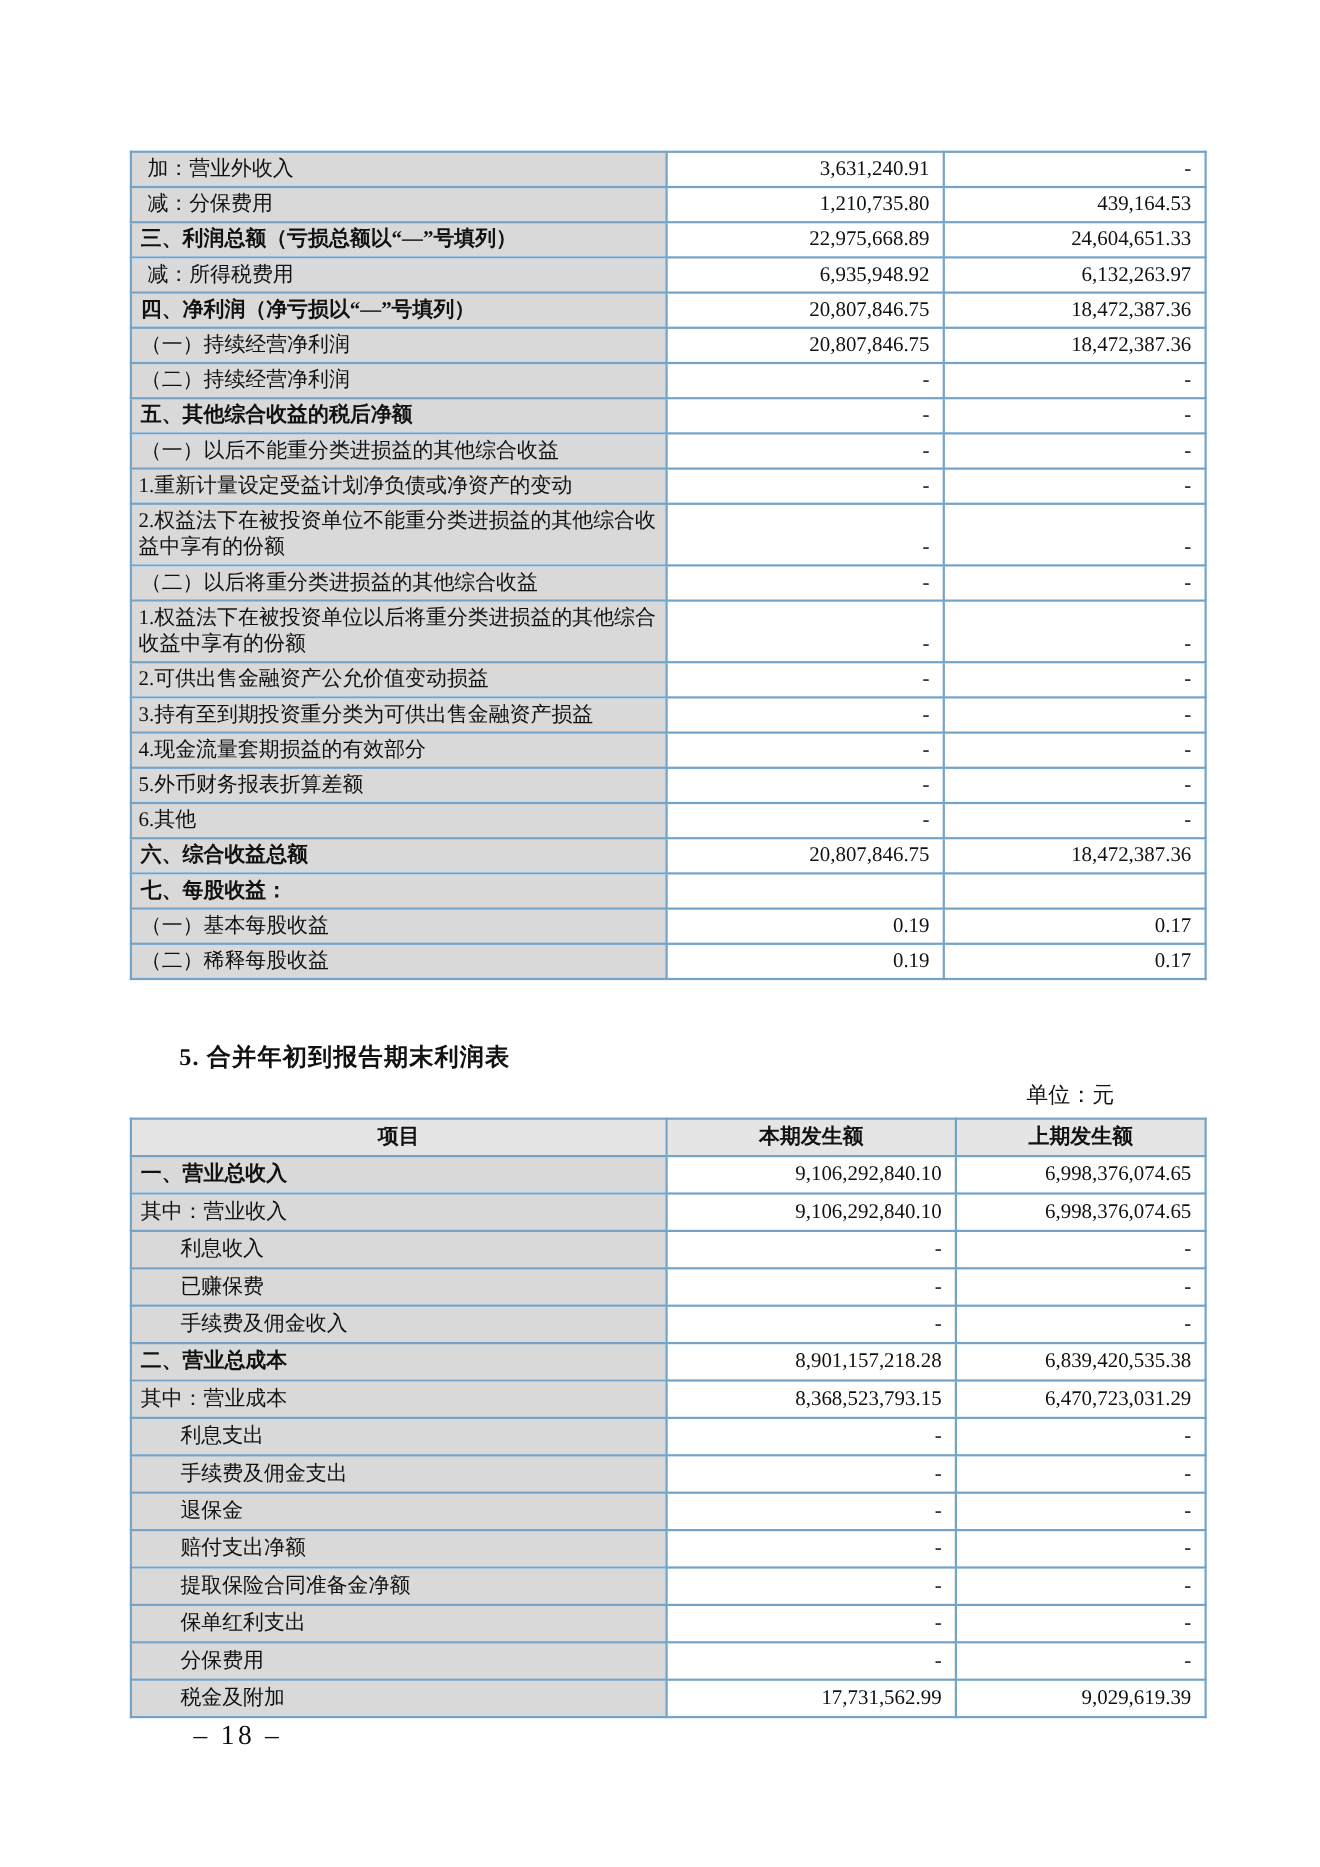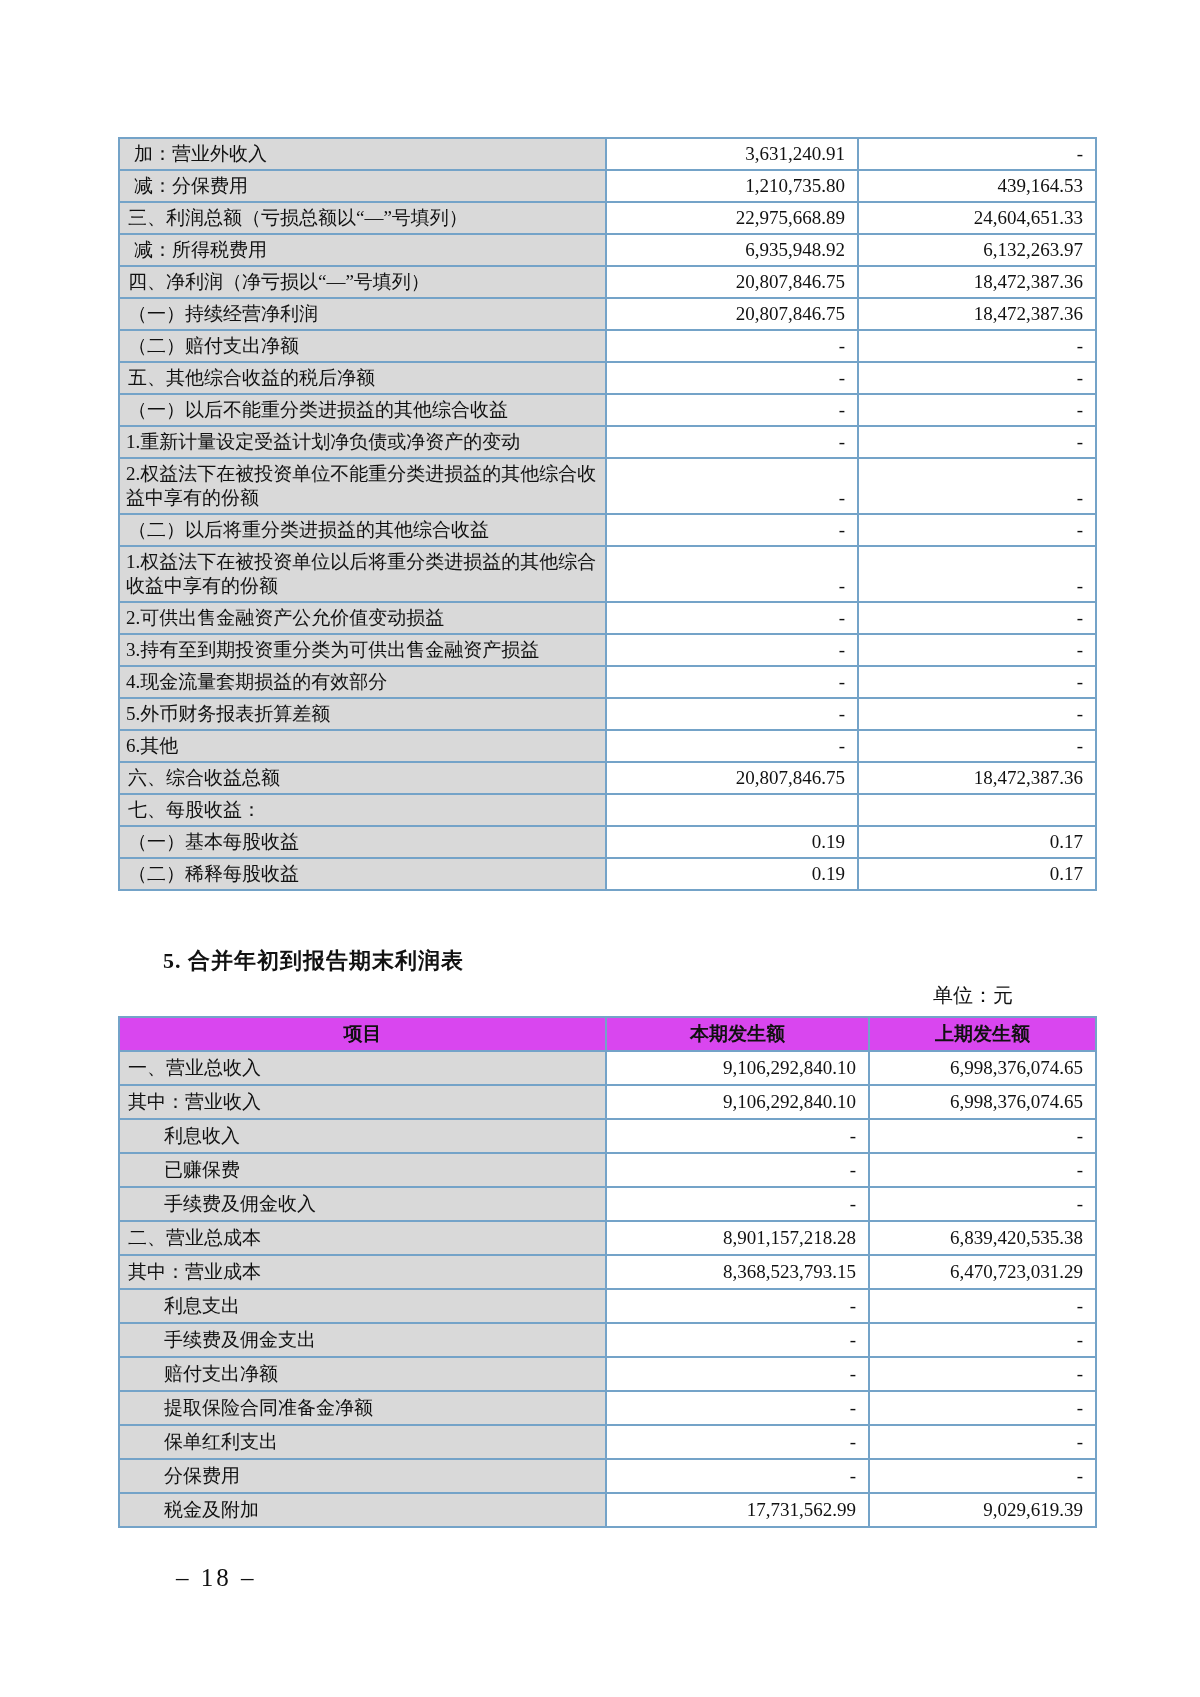--- a/index.html
+++ b/index.html
@@ -25,25 +25,25 @@
   td.label{
     background:#d9d9d9;text-align:left;
     padding:3px 8px 3px 8px;
   }
   td.val{
     background:#ffffff;text-align:right;vertical-align:bottom;
     padding:3px 12px 3px 4px;
   }
   #table2 td{padding-top:4px;padding-bottom:4px;}
   th.hdr{
-    background:#d946ef;text-align:center;font-weight:700;
+    background:#e5e5e5;text-align:center;font-weight:700;
     padding:4px 6px;
   }
   
-  td.sec{font-weight:400;padding-left:8px;}
+  td.sec{font-weight:700;padding-left:8px;}
   td.op{padding-left:14px;margin-top:20px;}
   td.paren{}
   td.num{padding-left:6px;}
   td.plain{padding-left:8px;}
   td.deep{padding-left:44px;}
 
   .section-title{
     position:absolute;left:163px;top:946px;
     font-size:22px;font-weight:700;letter-spacing:1px;
   }
@@ -92,21 +92,21 @@
           <td class="label sec">四、净利润（净亏损以“—”号填列）</td>
           <td class="val">20,807,846.75</td>
           <td class="val">18,472,387.36</td>
         </tr>
         <tr>
           <td class="label paren">（一）持续经营净利润</td>
           <td class="val">20,807,846.75</td>
           <td class="val">18,472,387.36</td>
         </tr>
         <tr>
-          <td class="label paren">（二）赔付支出净额</td>
+          <td class="label paren">（二）持续经营净利润</td>
           <td class="val">-</td>
           <td class="val">-</td>
         </tr>
         <tr>
           <td class="label sec">五、其他综合收益的税后净额</td>
           <td class="val">-</td>
           <td class="val">-</td>
         </tr>
         <tr>
           <td class="label paren">（一）以后不能重分类进损益的其他综合收益</td>
@@ -238,20 +238,25 @@
           <td class="label deep">利息支出</td>
           <td class="val">-</td>
           <td class="val">-</td>
         </tr>
         <tr>
           <td class="label deep">手续费及佣金支出</td>
           <td class="val">-</td>
           <td class="val">-</td>
         </tr>
         <tr>
+          <td class="label deep">退保金</td>
+          <td class="val">-</td>
+          <td class="val">-</td>
+        </tr>
+        <tr>
           <td class="label deep">赔付支出净额</td>
           <td class="val">-</td>
           <td class="val">-</td>
         </tr>
         <tr>
           <td class="label deep">提取保险合同准备金净额</td>
           <td class="val">-</td>
           <td class="val">-</td>
         </tr>
         <tr>

